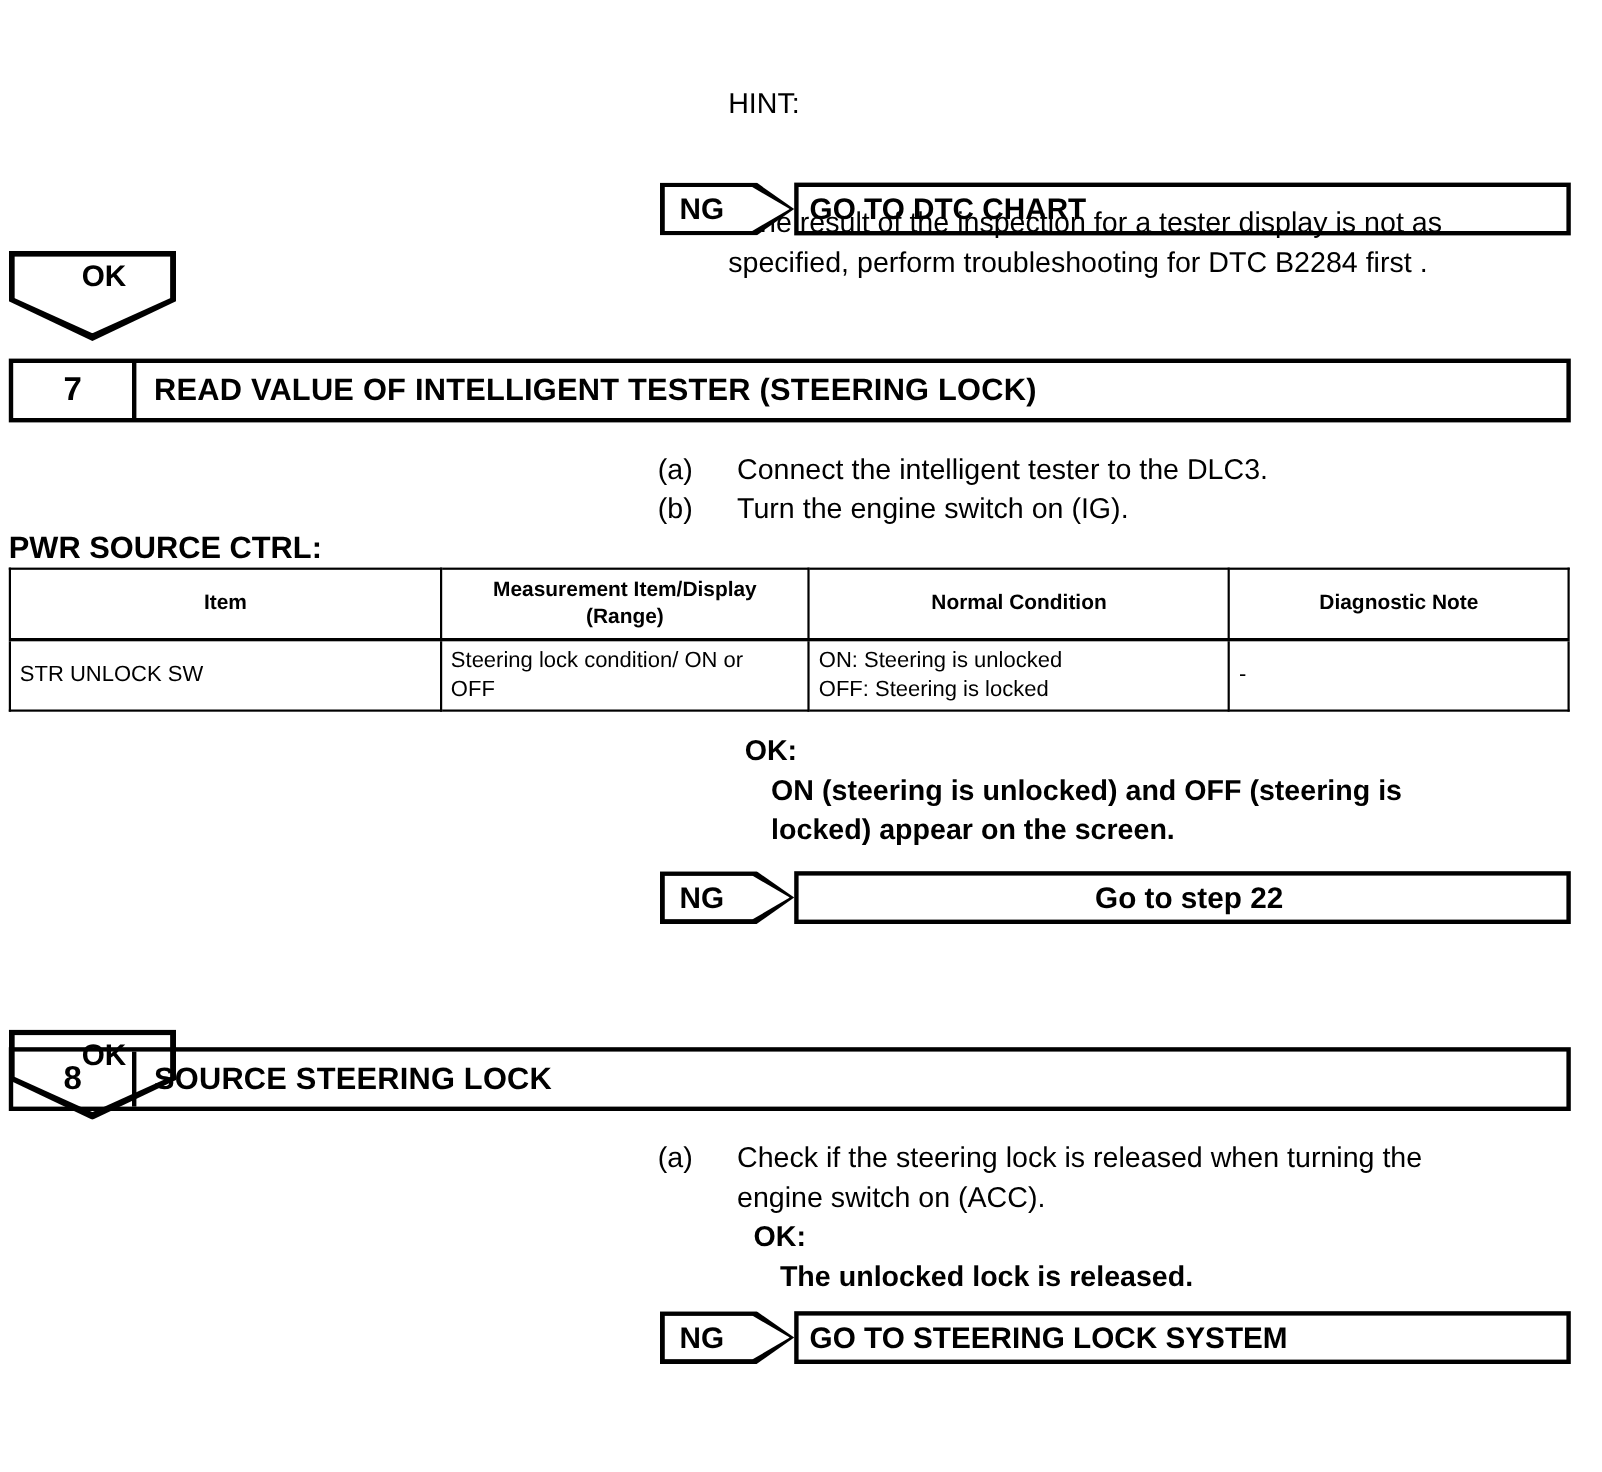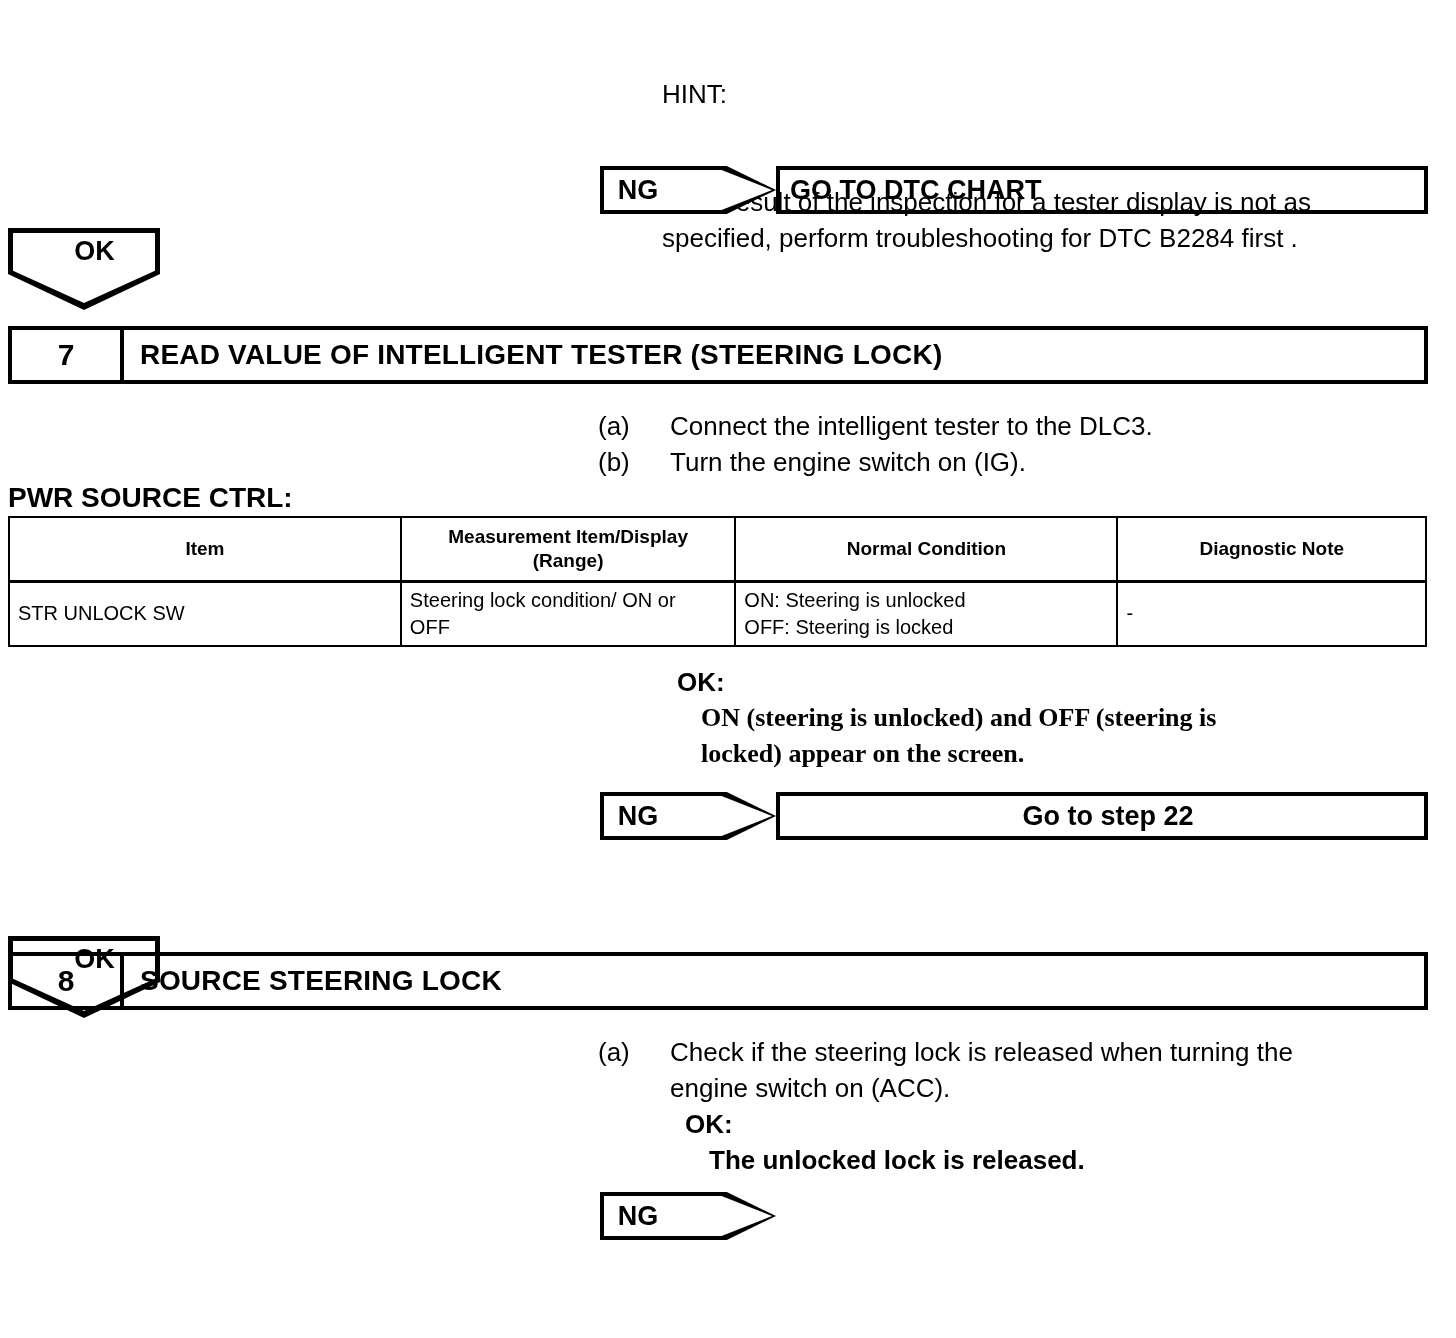--- a/index.html
+++ b/index.html
@@ -28,21 +28,21 @@
   }
   .instr-row { display: flex; }
   .instr-label { width: 72px; flex: none; }
   .instr-text { flex: 1; }
 
   .bold { font-weight: bold; margin-left: 15px; }
 
   
   .ng-row { display: flex; align-items: stretch; }
   .ng-tag {
-    width: 176px; height: 48px; flex: none;
+    width: 122px; height: 48px; flex: none;
     position: relative;
   }
   .ng-tag .shape {
     position: absolute; inset: 0;
     background: #000;
     -webkit-clip-path: polygon(0 0, 72% 0, 100% 50%, 72% 100%, 0 100%);
     clip-path: polygon(0 0, 72% 0, 100% 50%, 72% 100%, 0 100%);
   }
   .ng-tag .inner {
     position: absolute; left: 4px; top: 4px; right: 4px; bottom: 4px;
@@ -207,21 +207,21 @@
         <td class="c3 cell-lines">ON: Steering is unlocked
 OFF: Steering is locked</td>
         <td class="c4 dash-cell">-</td>
       </tr>
     </tbody>
   </table>
 </div>
 
 <div class="abs instr-block bold" style="left:662px; top:664px; width:770px;">
   <div>OK:</div>
-  <div style="padding-left:24px; white-space:pre-line;font-family:Liberation Serif, serif;">ON (steering is unlocked) and OFF (steering is
+  <div style="padding-left:24px; white-space:pre-line;">ON (steering is unlocked) and OFF (steering is
 locked) appear on the screen.</div>
 </div>
 
 <div class="abs ng-row" style="left:600px; top:792px; width:828px;">
   <div class="ng-tag">
     <div class="shape"></div>
     <div class="inner"></div>
     <div class="lbl">NG</div>
   </div>
   <div class="ng-box center">Go to step 22</div>
@@ -247,13 +247,14 @@
   <div class="bold" style="padding-left:72px;">OK:</div>
   <div class="bold" style="padding-left:96px;">The unlocked lock is released.</div>
 </div>
 
 <div class="abs ng-row" style="left:600px; top:1192px; width:828px;">
   <div class="ng-tag">
     <div class="shape"></div>
     <div class="inner"></div>
     <div class="lbl">NG</div>
   </div>
+  <div class="ng-box left">GO TO STEERING LOCK SYSTEM</div>
 </div>
 
 </body></html>

